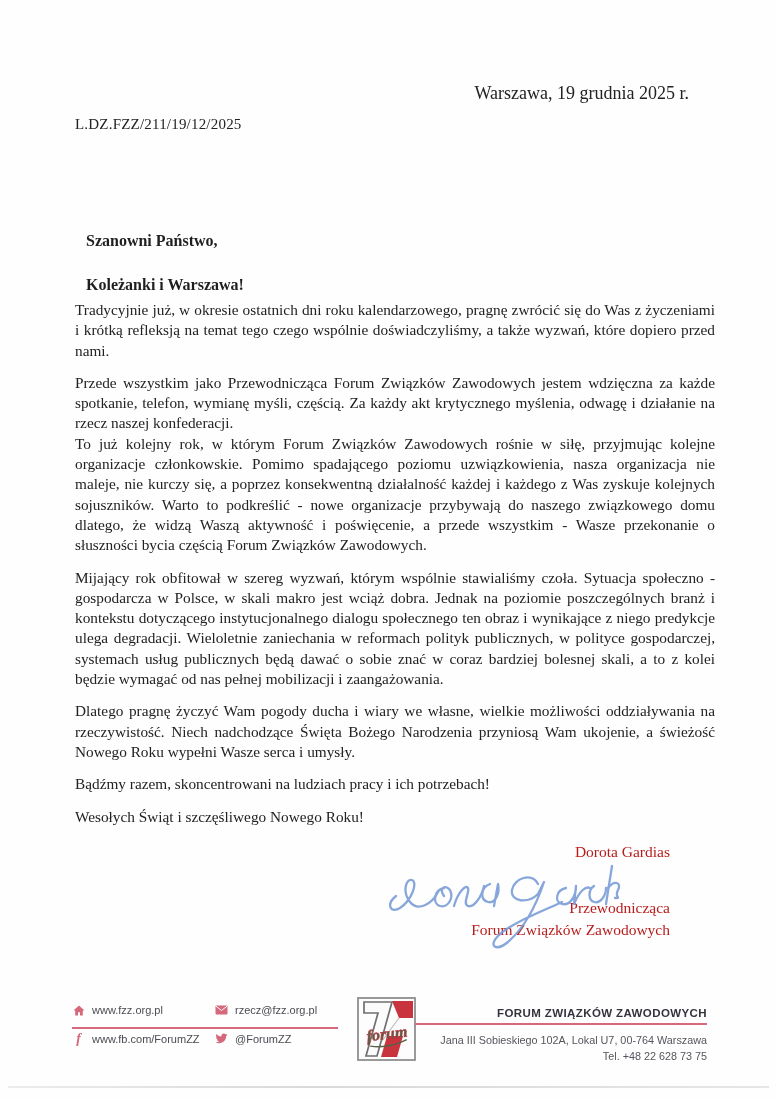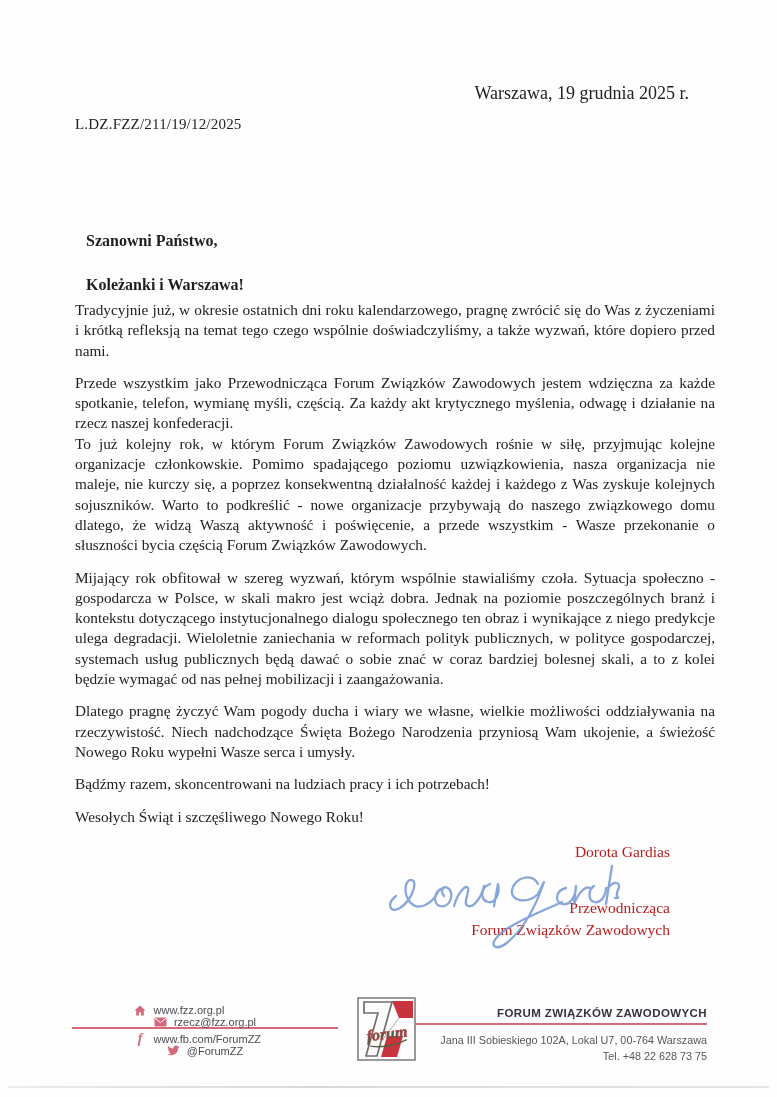--- a/index.html
+++ b/index.html
@@ -28,21 +28,21 @@
     font-size:15.5px; color:#b91c1c; z-index:1;
   }
   .signoff .name { margin-bottom:36px; }
   .signoff .title { line-height:22px; }
   .signature-svg {
     position:absolute; top:858px; left:388px; width:228px; height:92px;
     z-index:3; overflow:visible; pointer-events:none;
   }
   .footer { font-family:"Liberation Sans", sans-serif; color:#4b4b52; }
   .footer-left { position:absolute; left:72px; top:1004px; width:266px; font-size:11px; }
-  .contact-row { display:flex; align-items:center; height:20px;flex-direction:column; }
+  .contact-row { display:flex; align-items:flex-start; height:20px; }
   .contact-cell { display:flex; align-items:center; gap:7px; }
   .contact-cell.first { width:143px; }
   .red-rule { height:1.6px; background:#d5687a; border:none; margin:3px 0 4px 0; }
   .footer-logo { position:absolute; left:356px; top:996px; }
   .footer-right { position:absolute; right:70px; top:1007px; width:292px; text-align:right; }
   .org-name { font-weight:bold; font-size:11.5px; letter-spacing:0.4px; color:#33333b; }
   .footer-right .red-rule { margin:4px 0 7px 0; }
   .addr { font-size:10.8px; line-height:16px; color:#55555c; }
   .scan-edge {
     position:absolute; left:8px; right:8px; top:1086px; height:2px;

